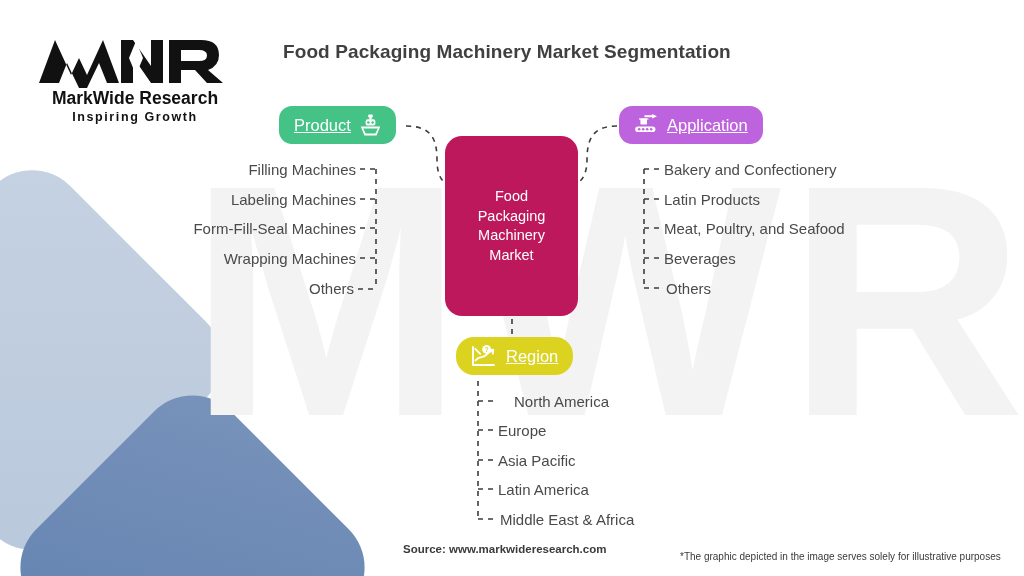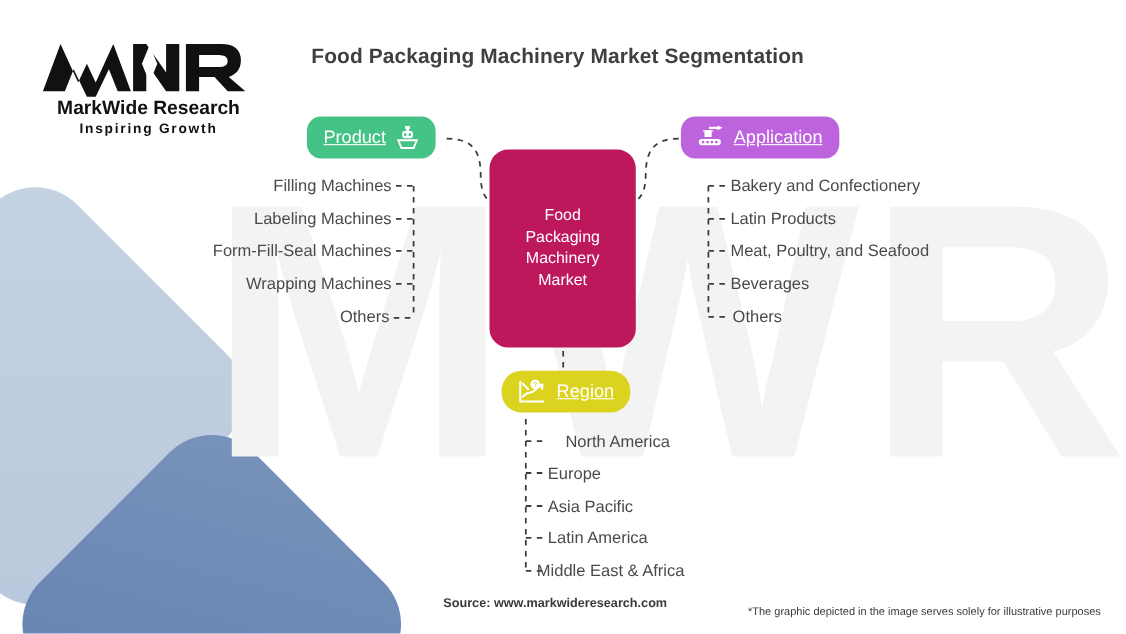--- a/index.html
+++ b/index.html
@@ -200,18 +200,18 @@
   <div class="leaf leaf-right" style="left:664px;top:161px">Bakery and Confectionery</div>
   <div class="leaf leaf-right" style="left:664px;top:191px">Latin Products</div>
   <div class="leaf leaf-right" style="left:664px;top:220px">Meat, Poultry, and Seafood</div>
   <div class="leaf leaf-right" style="left:664px;top:250px">Beverages</div>
   <div class="leaf leaf-right" style="left:666px;top:280px">Others</div>
 
   <div class="leaf leaf-right" style="left:514px;top:393px">North America</div>
   <div class="leaf leaf-right" style="left:498px;top:422px">Europe</div>
   <div class="leaf leaf-right" style="left:498px;top:452px">Asia Pacific</div>
   <div class="leaf leaf-right" style="left:498px;top:481px">Latin America</div>
-  <div class="leaf leaf-right" style="left:488px;top:511px">Middle East &amp; Africa</div>
+  <div class="leaf leaf-right" style="left:500px;top:511px">Middle East &amp; Africa</div>
 
   <div class="source">Source: www.markwideresearch.com</div>
   <div class="disclaimer">*The graphic depicted in the image serves solely for illustrative purposes</div>
 
 </div>
 
 </body></html>

